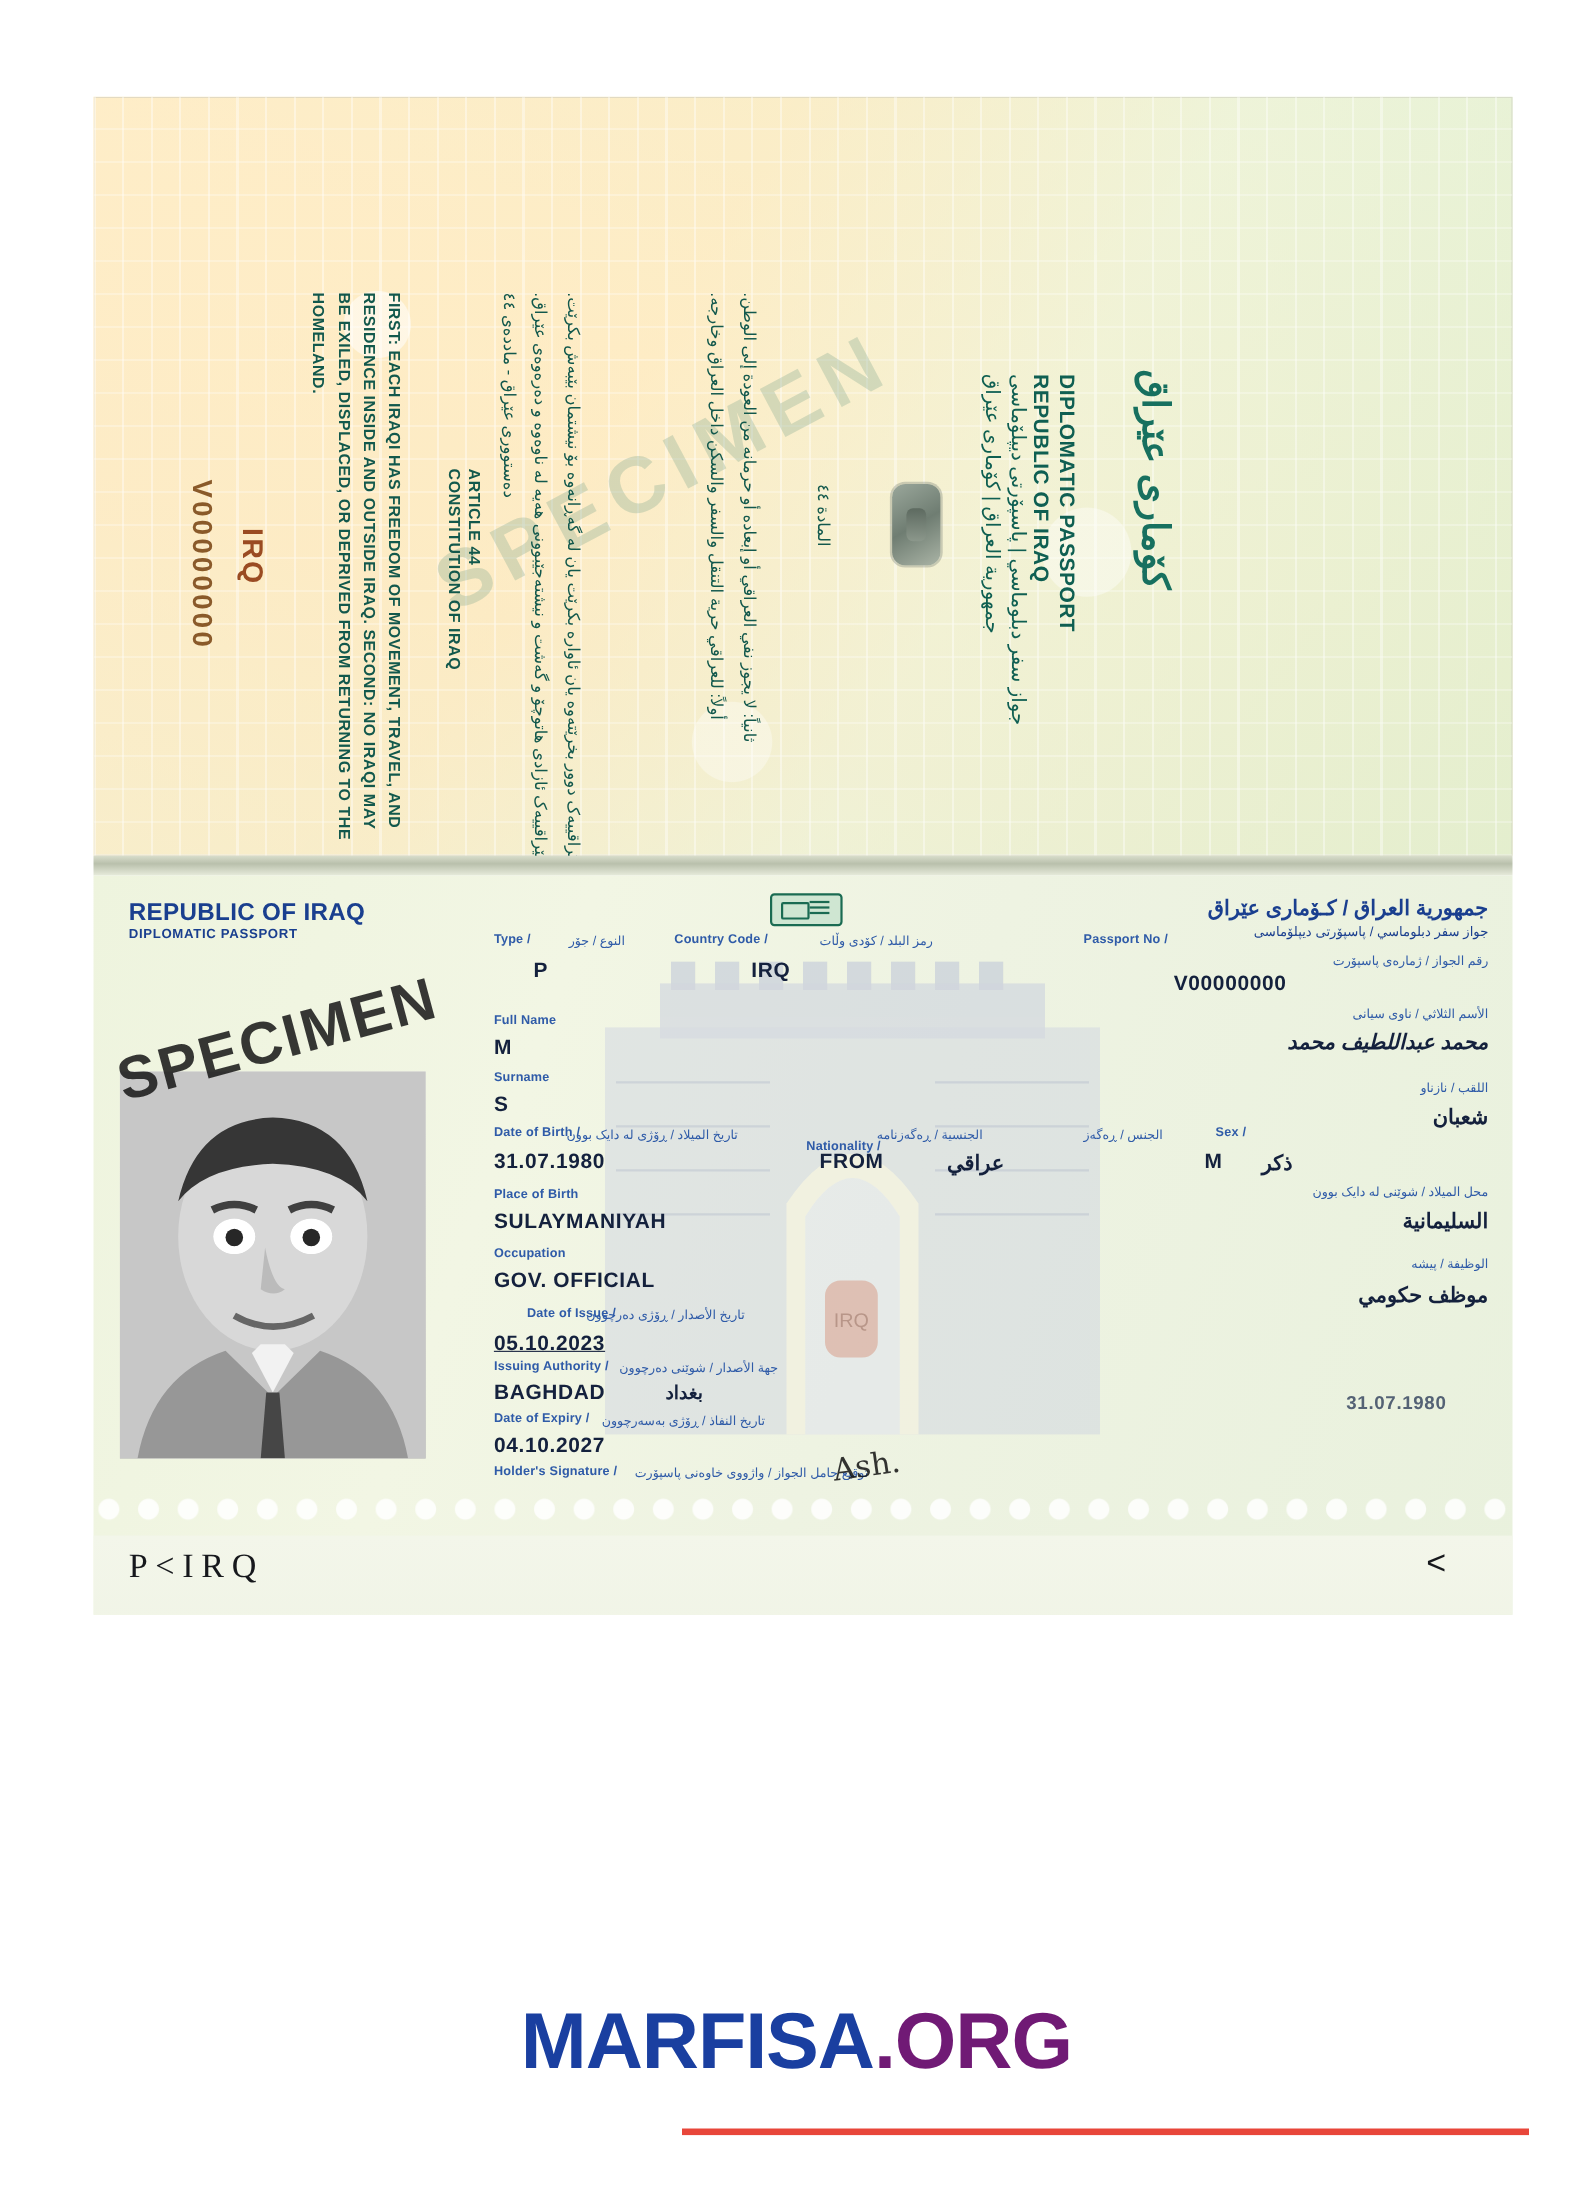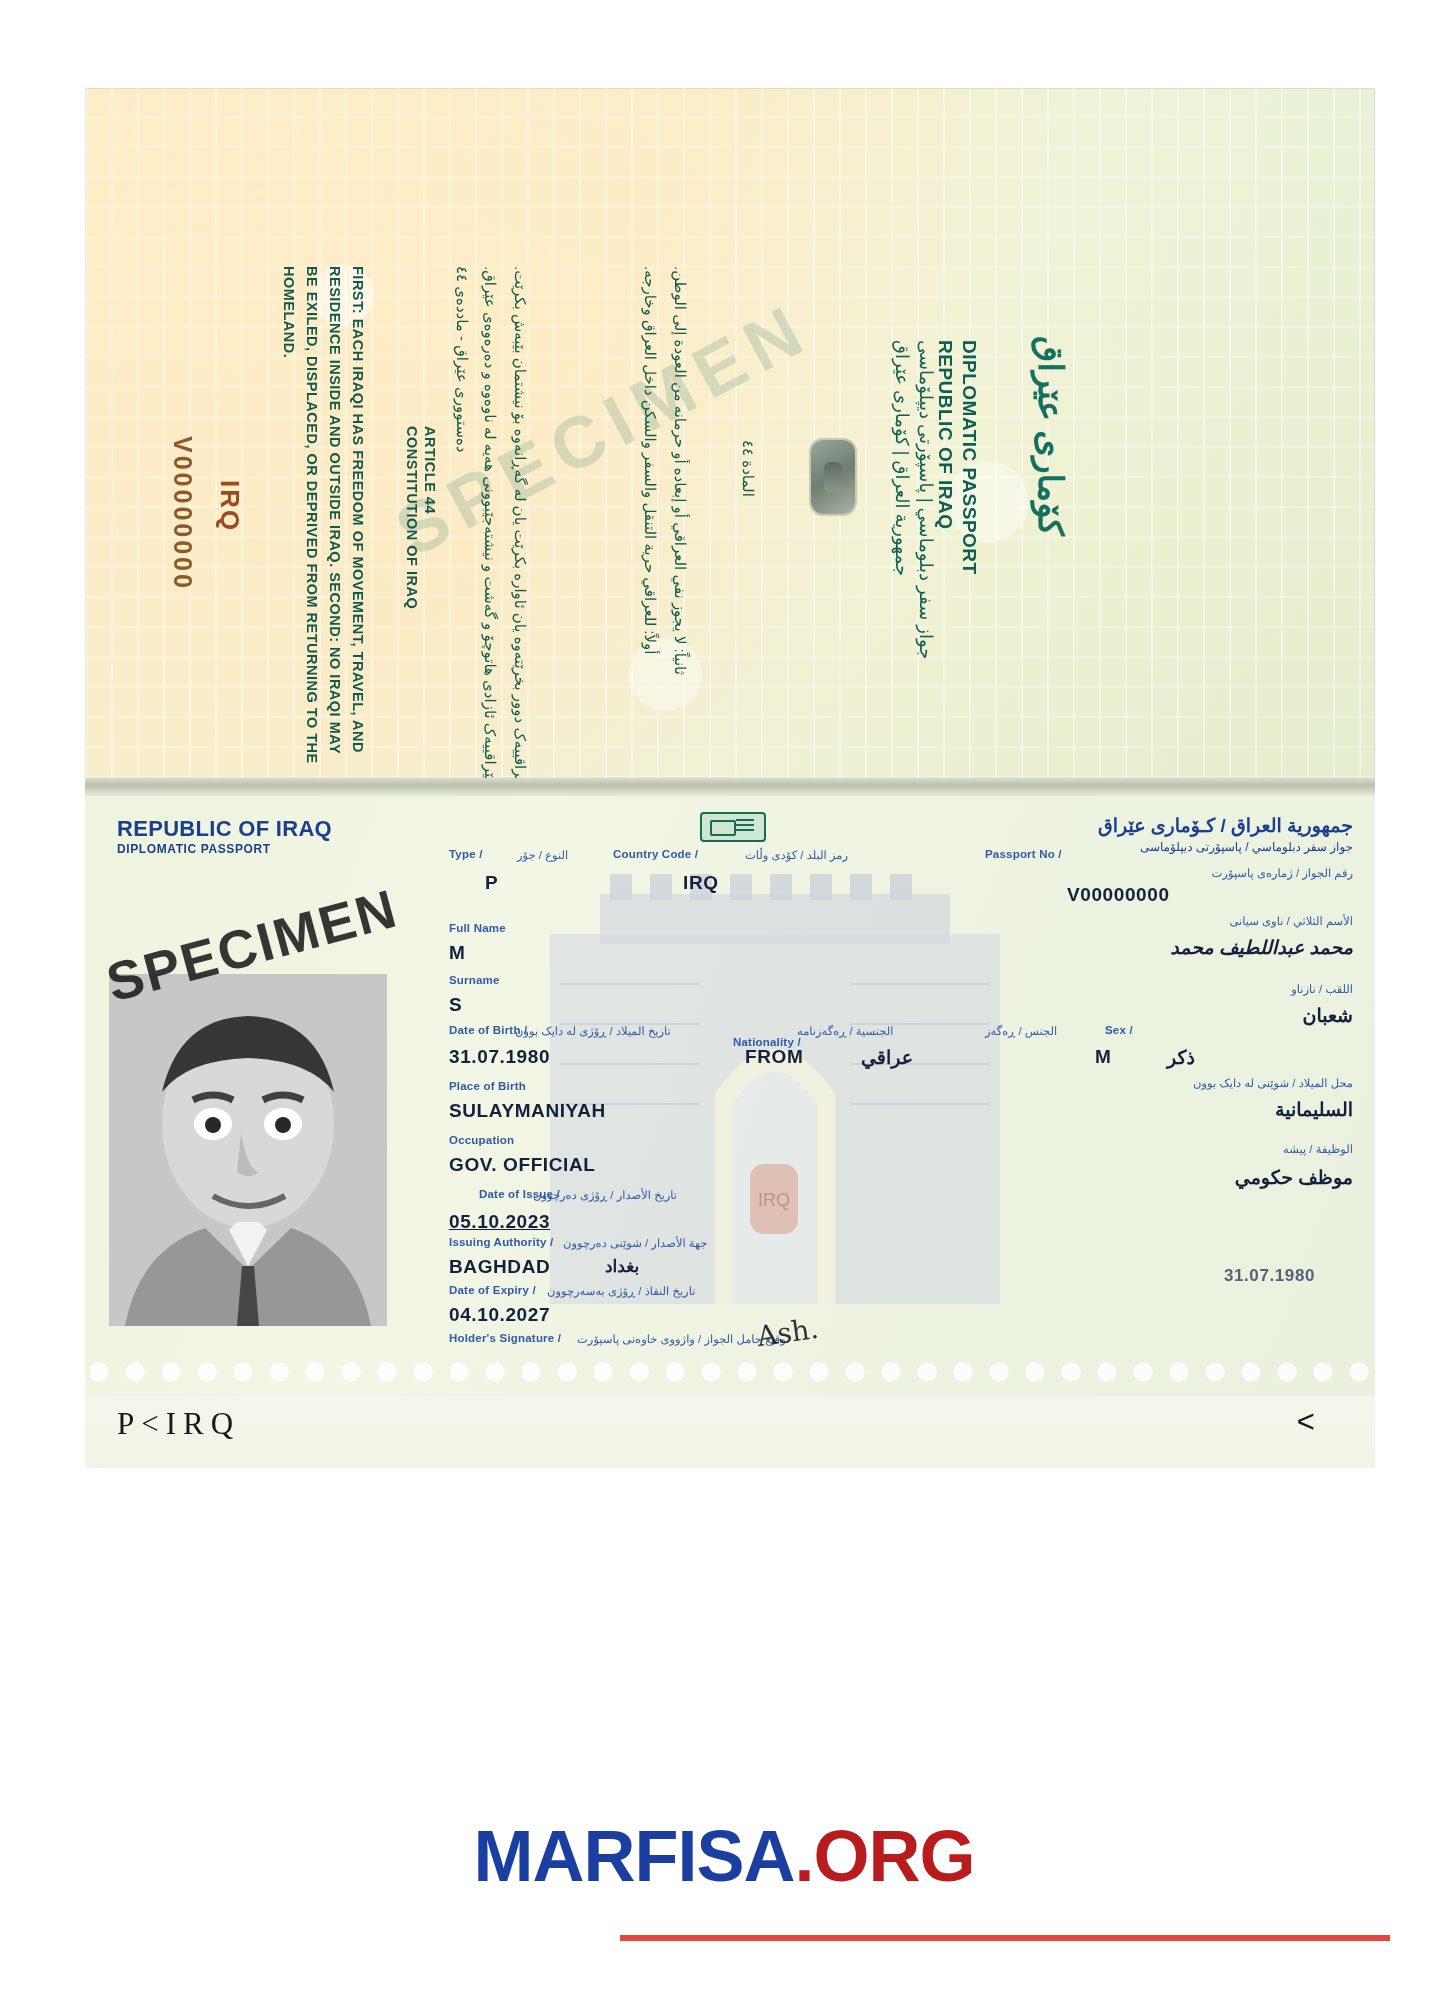--- a/index.html
+++ b/index.html
@@ -268,21 +268,21 @@
     <div class="val" style="left:364px;top:250px;">31.07.1980</div>
 
     <div class="lbl" style="left:648px;top:240px;">Nationality /</div>
     <div class="lbl-ar" style="left:712px;top:228px;">الجنسية / ڕەگەزنامە</div>
     <div class="val" style="left:660px;top:250px;">FROM</div>
     <div class="val-ar" style="left:776px;top:250px;">عراقي</div>
 
     <div class="lbl" style="left:1020px;top:228px;">Sex /</div>
     <div class="lbl-ar" style="left:900px;top:228px;">الجنس / ڕەگەز</div>
     <div class="val" style="left:1010px;top:250px;">M</div>
-    <div class="val-ar" style="left:1062px;top:250px;margin-left:20px;">ذكر</div>
+    <div class="val-ar" style="left:1062px;top:250px;">ذكر</div>
 
     <div class="lbl" style="left:364px;top:284px;">Place of Birth</div>
     <div class="val" style="left:364px;top:304px;">SULAYMANIYAH</div>
     <div class="lbl-ar" style="right:22px;top:280px;">محل الميلاد / شوێنی لە دایک بوون</div>
     <div class="val-ar" style="right:22px;top:302px;">السليمانية</div>
 
     <div class="lbl" style="left:364px;top:338px;">Occupation</div>
     <div class="val" style="left:364px;top:358px;">GOV. OFFICIAL</div>
     <div class="lbl-ar" style="right:22px;top:346px;">الوظيفة / پیشە</div>
     <div class="val-ar" style="right:22px;top:370px;">موظف حكومي</div>
@@ -310,15 +310,15 @@
 
     <div class="mrz">
       <div class="mrz-line" style="left:32px;top:10px;">P&lt;IRQ</div>
       <div class="mrz-chev">&lt;</div>
 
     </div>
   </div>
 </div>
 
 <div class="wm">
-  <span class="wm-text wm-blue">MARFISA</span><span class="wm-text wm-blue" style="color: #b91c1c;">.ORG</span>
+  <span class="wm-text wm-blue">MARFISA</span><span class="wm-text wm-blue" style="color: #701a75;">.ORG</span>
 </div>
 <div class="wm-rule"></div>
 
 </body></html>

